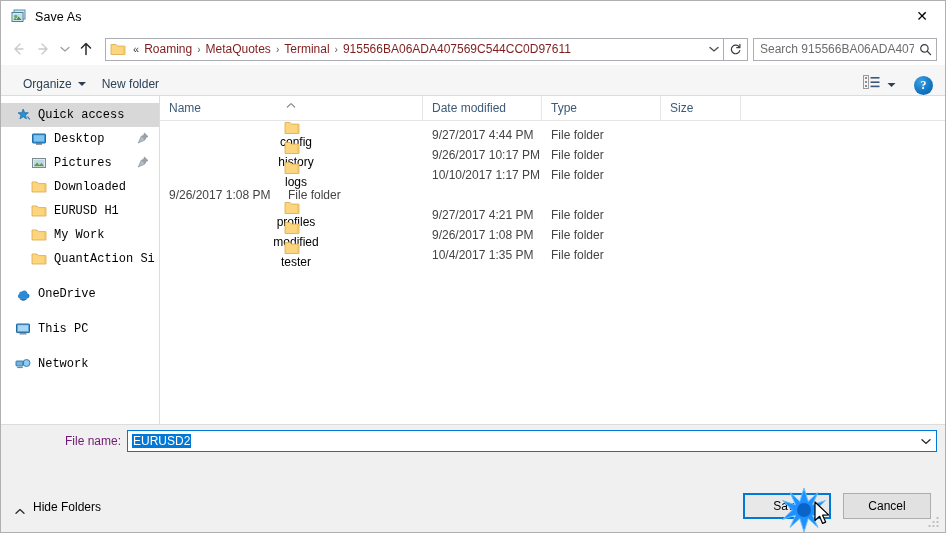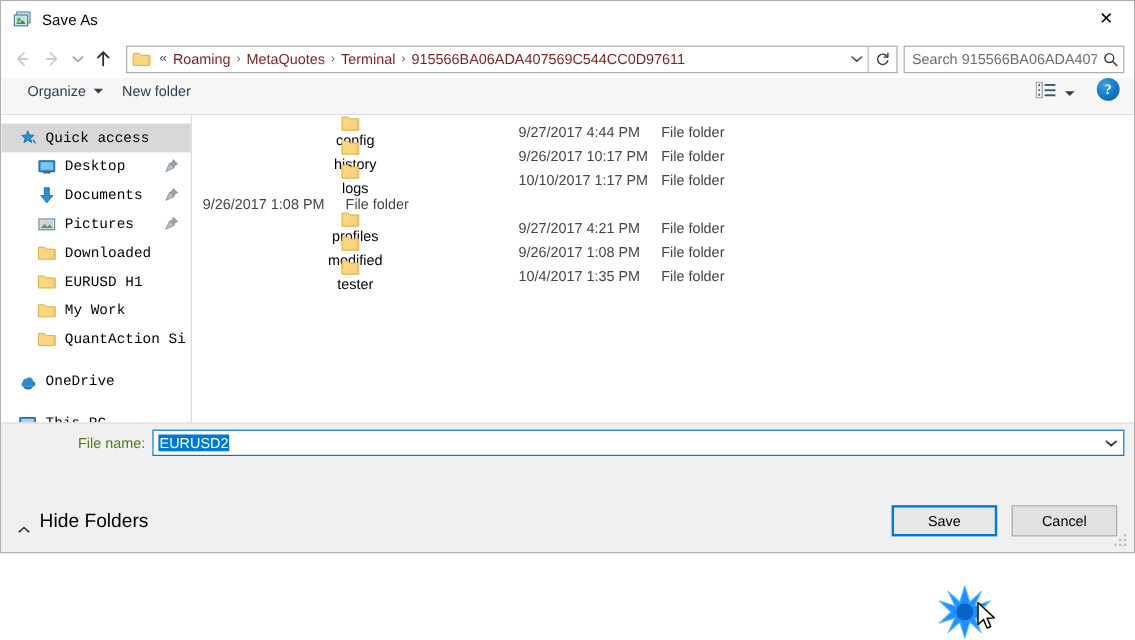--- a/index.html
+++ b/index.html
@@ -12,21 +12,21 @@
     overflow: hidden;
     font-family: "Liberation Sans", sans-serif;
     font-size: 12px;
     color: #000;
     background: #ffffff;
     -webkit-font-smoothing: antialiased;
   }
   .dialog {
     position: relative;
     width: 946px;
-    height: 461px;
+    height: 533px;
     box-sizing: border-box;
     border: 1px solid #b0b0b0;
     background: #ffffff;
     display: flex;
     flex-direction: column;
   }
 
   
   .titlebar {
     height: 32px;
@@ -188,21 +188,21 @@
     flex: none;
   }
 
   
   .cmdbar {
     height: 30px;
     min-height: 30px;
     background: #f6f6f6;
     border-bottom: 1px solid #dcdcdc;
     display: flex;
-    align-items: flex-start;
+    align-items: flex-end;
     padding: 0 6px 0 14px;
   }
   .cmd-item {
     font-size: 12px;
     color: #2b3f55;
     padding: 4px 8px;
     display: flex;
     align-items: center;
     gap: 6px;
     white-space: nowrap;
@@ -395,21 +395,21 @@
     display: flex;
     align-items: center;
   }
   .form-row.r1 { top: 5px; }
   .form-row.r2 { top: 31px; }
   .form-label {
     width: 126px;
     text-align: right;
     padding-right: 6px;
     font-size: 12px;
-    color: #4d7c0f;
+    color: #701a75;
     box-sizing: border-box;
     flex: none;
   }
   .combo {
     flex: 1;
     margin-right: 8px;
     height: 22px;
     display: flex;
     align-items: center;
     box-sizing: border-box;
@@ -452,21 +452,21 @@
     background: #f0f0f0;
     position: relative;
     display: flex;
     align-items: center;
   }
   .hide-folders {
     display: flex;
     align-items: center;
     gap: 8px;
     padding-left: 14px;
-    font-size: 16px;
+    font-size: 12px;
     color: #000;
   }
   .hf-chevron { width: 10px; height: 7px; }
   .btn-group {
     position: absolute;
     right: 14px;
     top: 11px;
     display: flex;
     gap: 12px;
   }
@@ -656,34 +656,20 @@
         </span>
         <span class="side-label">Desktop</span>
         <span class="pin">
           <svg width="12" height="13" viewBox="0 0 12 13">
             <path d="M7.4 1 L11 4.6 L8.9 5.4 L7.9 8 L4.2 4.3 L6.8 3.2 Z" fill="#9aa3ab" stroke="#7b848c" stroke-width="0.6"></path>
             <path d="M4.2 4.3 L1.2 11 L7.9 8" fill="#b6bec5" stroke="#7b848c" stroke-width="0.6"></path>
           </svg>
         </span>
       </div>
 
-      <div class="side-item child">
-        <span class="side-ico">
-          <svg width="16" height="16" viewBox="0 0 16 16">
-            <path d="M6 1.5 h4 v6.5 h3 L8 14 L3 8 h3 Z" fill="#2f8ed6" stroke="#1f6ea8" stroke-width="0.8"></path>
-          </svg>
-        </span>
-        <span class="side-label">Documents</span>
-        <span class="pin">
-          <svg width="12" height="13" viewBox="0 0 12 13">
-            <path d="M7.4 1 L11 4.6 L8.9 5.4 L7.9 8 L4.2 4.3 L6.8 3.2 Z" fill="#9aa3ab" stroke="#7b848c" stroke-width="0.6"></path>
-            <path d="M4.2 4.3 L1.2 11 L7.9 8" fill="#b6bec5" stroke="#7b848c" stroke-width="0.6"></path>
-          </svg>
-        </span>
-      </div>
 
       <div class="side-item child">
         <span class="side-ico">
           <svg width="16" height="16" viewBox="0 0 16 16">
             <rect x="1.5" y="3.5" width="13" height="9" fill="#e8eef2" stroke="#7c8a94" stroke-width="1"></rect>
             <rect x="2.8" y="4.8" width="10.4" height="6.4" fill="#bcd8e8"></rect>
             <path d="M2.8 11.2 L6 7.6 L8.4 10 L10.4 8 L13.2 11.2 Z" fill="#5f9c57"></path>
             <circle cx="5" cy="6.4" r="1" fill="#f3e27a"></circle>
           </svg>
         </span>
@@ -770,20 +756,39 @@
             <circle cx="11.5" cy="7" r="3.5" fill="#8fcdf0" stroke="#2a72a8" stroke-width="0.9"></circle>
             <path d="M8 7 h1.2" stroke="#2a72a8" stroke-width="1"></path>
             <path d="M2.2 11.5 h5.6" stroke="#7b848c" stroke-width="1.2"></path>
           </svg>
         </span>
         <span class="side-label">Network</span>
       </div>
     </div>
 
     <div class="filelist">
+      <div class="col-header">
+        <div class="col c-name">
+          <span class="sort-chevron">
+            <svg width="10" height="6" viewBox="0 0 10 6">
+              <path d="M1.4 5 L5 1.6 L8.6 5" fill="none" stroke="#8a8a8a" stroke-width="1.2" stroke-linecap="round" stroke-linejoin="round"></path>
+            </svg>
+          </span>
+          <span>Name</span>
+        </div>
+        <div class="col c-date">
+          <span>Date modified</span>
+        </div>
+        <div class="col c-type">
+          <span>Type</span>
+        </div>
+        <div class="col c-size">
+          <span>Size</span>
+        </div>
+      </div>
 
       <div class="rows">
 
         <div class="row">
           <span class="cell-name">
             <span class="folder-ico">
               <svg width="16" height="14" viewBox="0 0 16 14">
                 <path d="M1 1.5 h5 l1.4 1.6 H15 v9.4 H1 Z" fill="#fcd57f" stroke="#d9a84a" stroke-width="0.8"></path>
                 <path d="M13.2 3.1 h1.8 v9.4 h-1.8 z" fill="#f0c368"></path>
               </svg>

